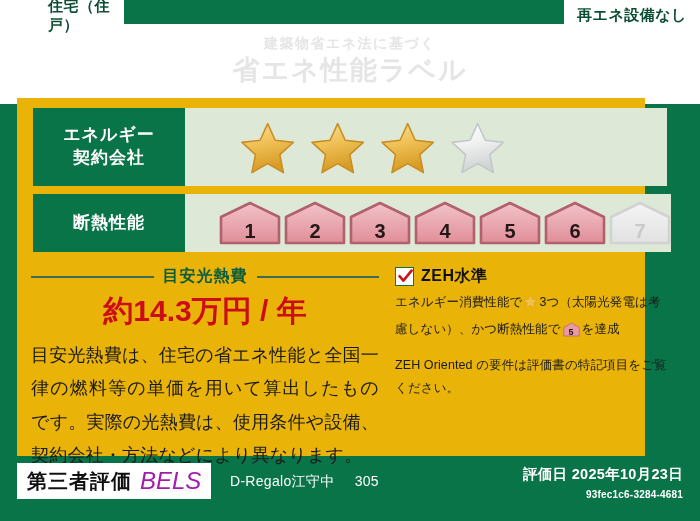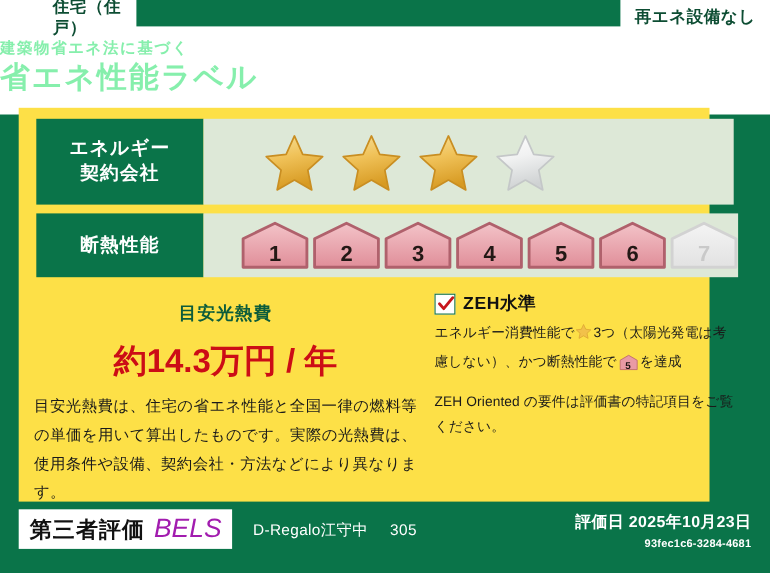--- a/index.html
+++ b/index.html
@@ -19,37 +19,37 @@
     height:31px;box-sizing:border-box;
   }
   .corner-tag.left{left:0;width:124px;padding-left:48px;}
   .corner-tag.right{right:0;width:136px;}
 
   
   .title-band{
     position:absolute;left:0;right:0;top:0;height:104px;overflow:hidden;
   }
   .title-text{
-    position:absolute;left:0;right:0;top:36px;text-align:left;color:#86efac;
+    position:absolute;left:0;right:0;top:36px;text-align:center;color:#e5e5e5;
     z-index:3;
   }
   .title-sub{font-size:14px;font-weight:bold;letter-spacing:1.5px;line-height:1;}
   .title-main{font-size:27px;font-weight:bold;letter-spacing:2px;margin-top:7px;line-height:1;}
 
   
   .wedge{
     position:absolute;left:0;top:24px;width:700px;height:86px;
     background:#ffffff;
     clip-path:polygon(0 100%, 350 0, 700 100%);
   }
 
   
   .panel{
     position:absolute;left:17px;top:98px;width:628px;height:358px;
-    background:#fde047;box-sizing:border-box;
+    background:#eab308;box-sizing:border-box;
   }
 
   
   .perf-row{
     position:absolute;left:16px;width:634px;height:78px;display:flex;
   }
   .perf-row.energy{top:10px;}
   .perf-row.insulation{top:96px;height:58px;}
 
   .perf-name{
@@ -73,31 +73,31 @@
   .house .num{
     position:absolute;left:0;right:0;bottom:4px;text-align:center;
     font-size:20px;font-weight:bold;color:#231815;line-height:1;
   }
   .house.off .num{color:#c9c9c9;}
 
   
   .lower{position:absolute;left:0;top:168px;width:666px;height:188px;}
 
   .cost-block{position:absolute;left:14px;top:0;width:348px;}
-  .cost-head{display:flex;align-items:center;gap:9px;flex-direction:column;}
+  .cost-head{display:flex;align-items:center;gap:9px;}
   .cost-head .rule{flex:1;height:2px;background:#3e6b55;}
   .cost-head .cost-title{
     font-size:16px;font-weight:bold;color:#0c5c3b;letter-spacing:1px;white-space:nowrap;
   }
   .cost-amount{
     margin-top:7px;text-align:center;color:#cc0d16;
     font-size:30px;font-weight:bold;letter-spacing:0px;line-height:1.1;
   }
   .cost-note{
-    margin-top:12px;font-size:14px;color:#1a1a1a;line-height:1.85;
+    margin-top:12px;font-size:18px;color:#1a1a1a;line-height:1.85;
     letter-spacing:.2px;text-align:justify;
   }
 
   
   .zeh-col{position:absolute;left:378px;top:0;width:278px;}
   .zeh-item{margin-bottom:12px;}
   .zeh-title-row{display:flex;align-items:center;gap:7px;}
   .checkbox{
     width:19px;height:19px;border:1.6px solid #137346;background:#fff;flex:none;
     position:relative;box-sizing:border-box;

